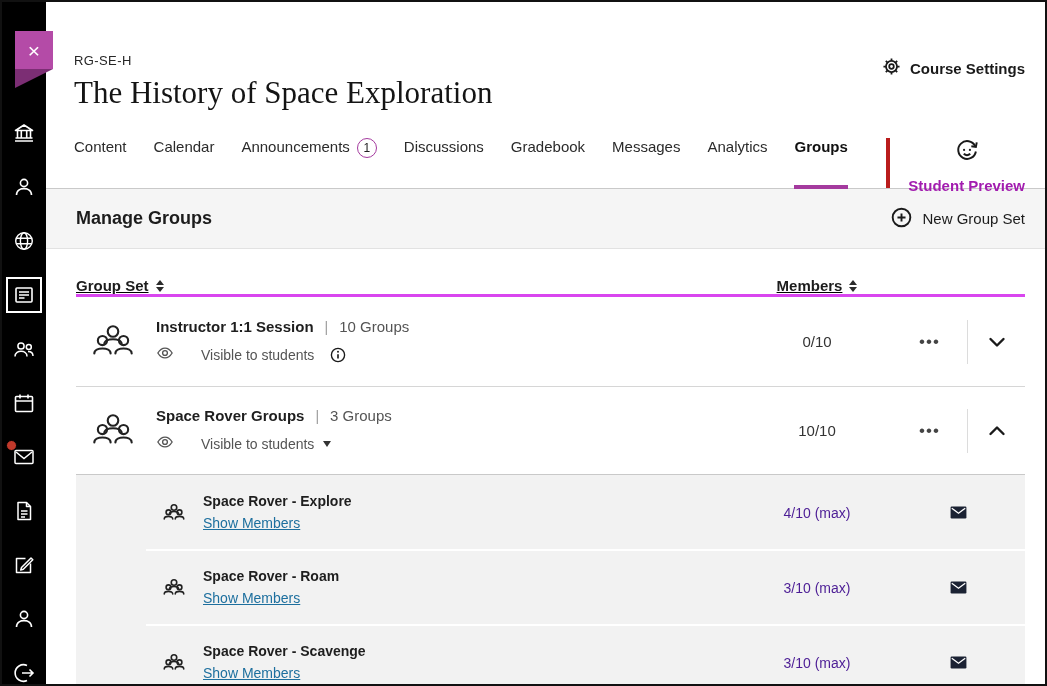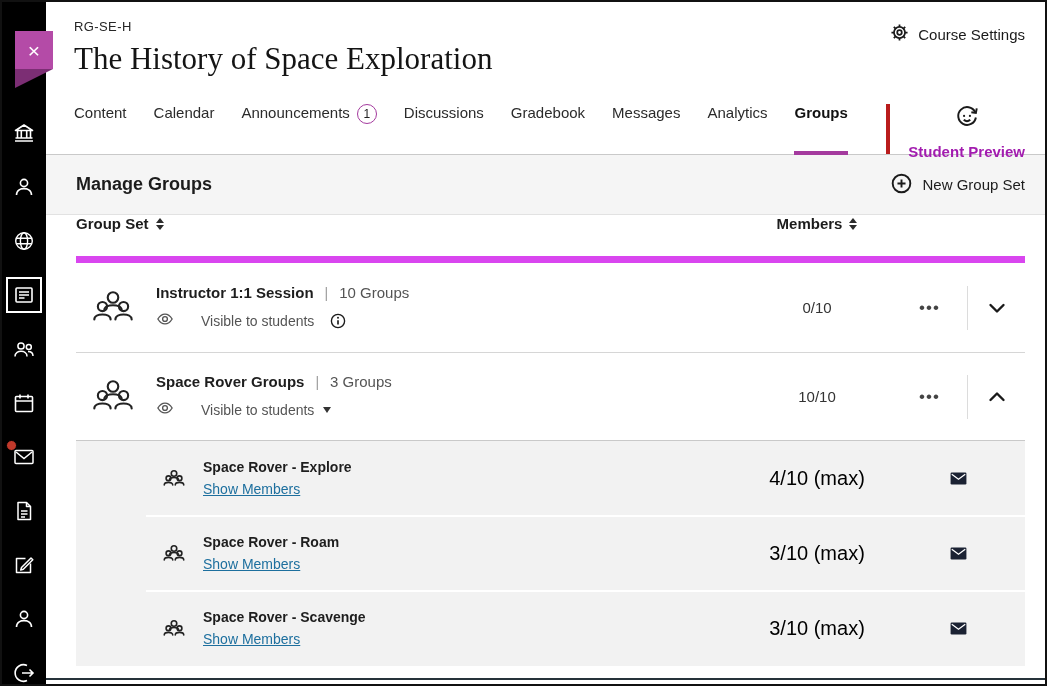--- a/index.html
+++ b/index.html
@@ -32,25 +32,25 @@
     font-size:21px; z-index:6; line-height:1;
   }
   .close-fold {
     position:absolute; left:13px; top:67px; width:0; height:0; z-index:5;
     border-top:19px solid #7c2e74; border-right:38px solid transparent;
   }
 
   
   .main { position:absolute; left:44px; top:0; right:0; bottom:0; background:#fff; }
 
-  .course-header { height:102px; position:relative; padding-left:28px; }
+  .course-header { height:102px; position:relative; padding-left:28px;margin-top:34px; }
   .course-code { padding-top:17px; font-size:13px; color:#262626; letter-spacing:.4px; }
   .course-title { font-family:"Liberation Serif", serif; font-weight:400; font-size:31px; color:#141414; margin-top:7px; }
   .course-settings { position:absolute; right:20px; top:20px; display:flex; align-items:center; gap:8px;
-    font-size:15px; font-weight:400; color:#1a1a1a; }
+    font-size:15px; font-weight:700; color:#1a1a1a; }
 
   
   .tabbar { height:51px; border-bottom:1px solid #c9c9c9; display:flex; align-items:stretch; padding-left:28px; }
   .tab { display:flex; gap:7px; margin-right:27px; font-size:15px; color:#2b2b2b; position:relative; }
   .tab.active { font-weight:700; color:#111; }
   .tab.active::after { content:""; position:absolute; left:0; right:0; bottom:-1px; height:4px; background:#a43a9e; }
   .announce-badge { width:20px; height:20px; border:1.5px solid #a43a9e; border-radius:50%;
     display:inline-flex; align-items:center; justify-content:center; font-size:12px; color:#222; }
   .student-preview { margin-left:auto; display:flex; align-items:center; gap:10px;
     padding:0 20px 0 18px; border-left:4px solid #b91c1c; font-size:15px; font-weight:700; color:#a21caf;flex-direction:column; }
@@ -63,21 +63,21 @@
   .action-btn { display:flex; align-items:center; gap:9px; font-size:15px; color:#1c1c1c; }
 
   
   .content { padding:0 20px 0 30px; }
   .col-members { width:150px; text-align:center; font-size:15px; color:#333; }
   .col-menu { width:75px; text-align:center; font-size:17px; letter-spacing:1px; color:#444; }
   .row-divider { width:1px; height:44px; background:#dcdcdc; }
   .col-caret { width:57px; display:flex; justify-content:center; align-items:center; }
   .mail-col { width:133px; display:flex; justify-content:center; }
 
-  .table-head { height:48px; display:flex; align-items:flex-start; border-bottom:7px solid #d946ef; }
+  .table-head { height:48px; display:flex; align-items:flex-end; border-bottom:3px solid #d946ef;text-decoration:underline; }
   .th { display:flex; align-items:center; gap:7px; font-size:15px; font-weight:700; color:#1c1c1c; }
   .th-left { flex:1; }
   .th-members-wrap { width:150px; display:flex; justify-content:center; }
   .th-spacer { width:133px; }
   .sort { display:inline-flex; flex-direction:column; gap:2px; }
   .tri-up { width:0; height:0; border-left:4px solid transparent; border-right:4px solid transparent; border-bottom:5px solid #2b2b2b; }
   .tri-down { width:0; height:0; border-left:4px solid transparent; border-right:4px solid transparent; border-top:5px solid #2b2b2b; }
 
   .gs-row { display:flex; align-items:center; border-bottom:1px solid #d6d6d6; }
   .gs-row.r1 { height:90px; }
@@ -95,21 +95,21 @@
 
   
   .subgroups { background:#f2f2f2; }
   .sub-row { height:75px; display:flex; align-items:center; position:relative; }
   .sub-row + .sub-row::before { content:""; position:absolute; left:70px; right:0; top:-1px; height:2px; background:#fff; }
   .sub-left { flex:1; display:flex; align-items:center; }
   .sub-icon { width:24px; height:24px; margin-left:86px; flex:0 0 auto; }
   .sub-info { margin-left:17px; }
   .sub-name { font-size:14px; font-weight:700; color:#1e1e1e; }
   .sub-link { display:inline-block; margin-top:6px; font-size:14px; color:#1d6f9e; text-decoration:underline; cursor:pointer; }
-  .sub-members { font-size:20px; color:#000000; }
+  .sub-members { font-size:14px; color:#4c1d95; }
   .mail-btn { display:flex; align-items:center; }
 
   .bottom-rule { height:2px; background:#26323a; margin-top:12px; }
 </style>
 </head>
 <body>
 
 <div class="screen">
 
   <aside class="sidebar">

